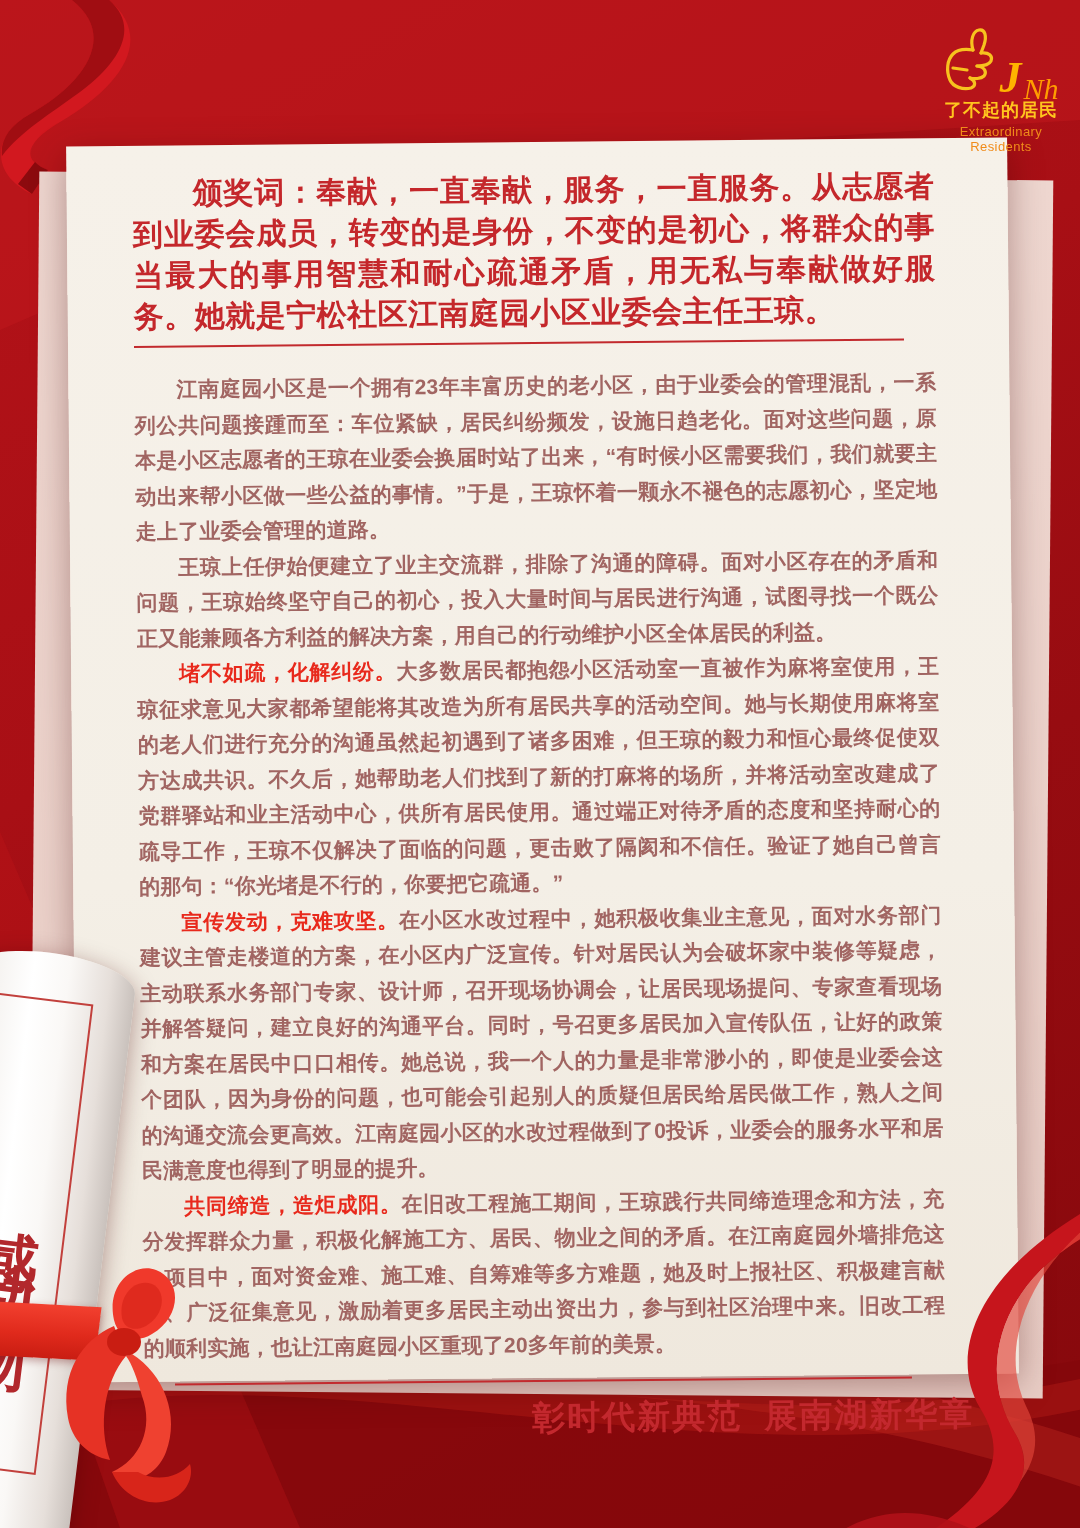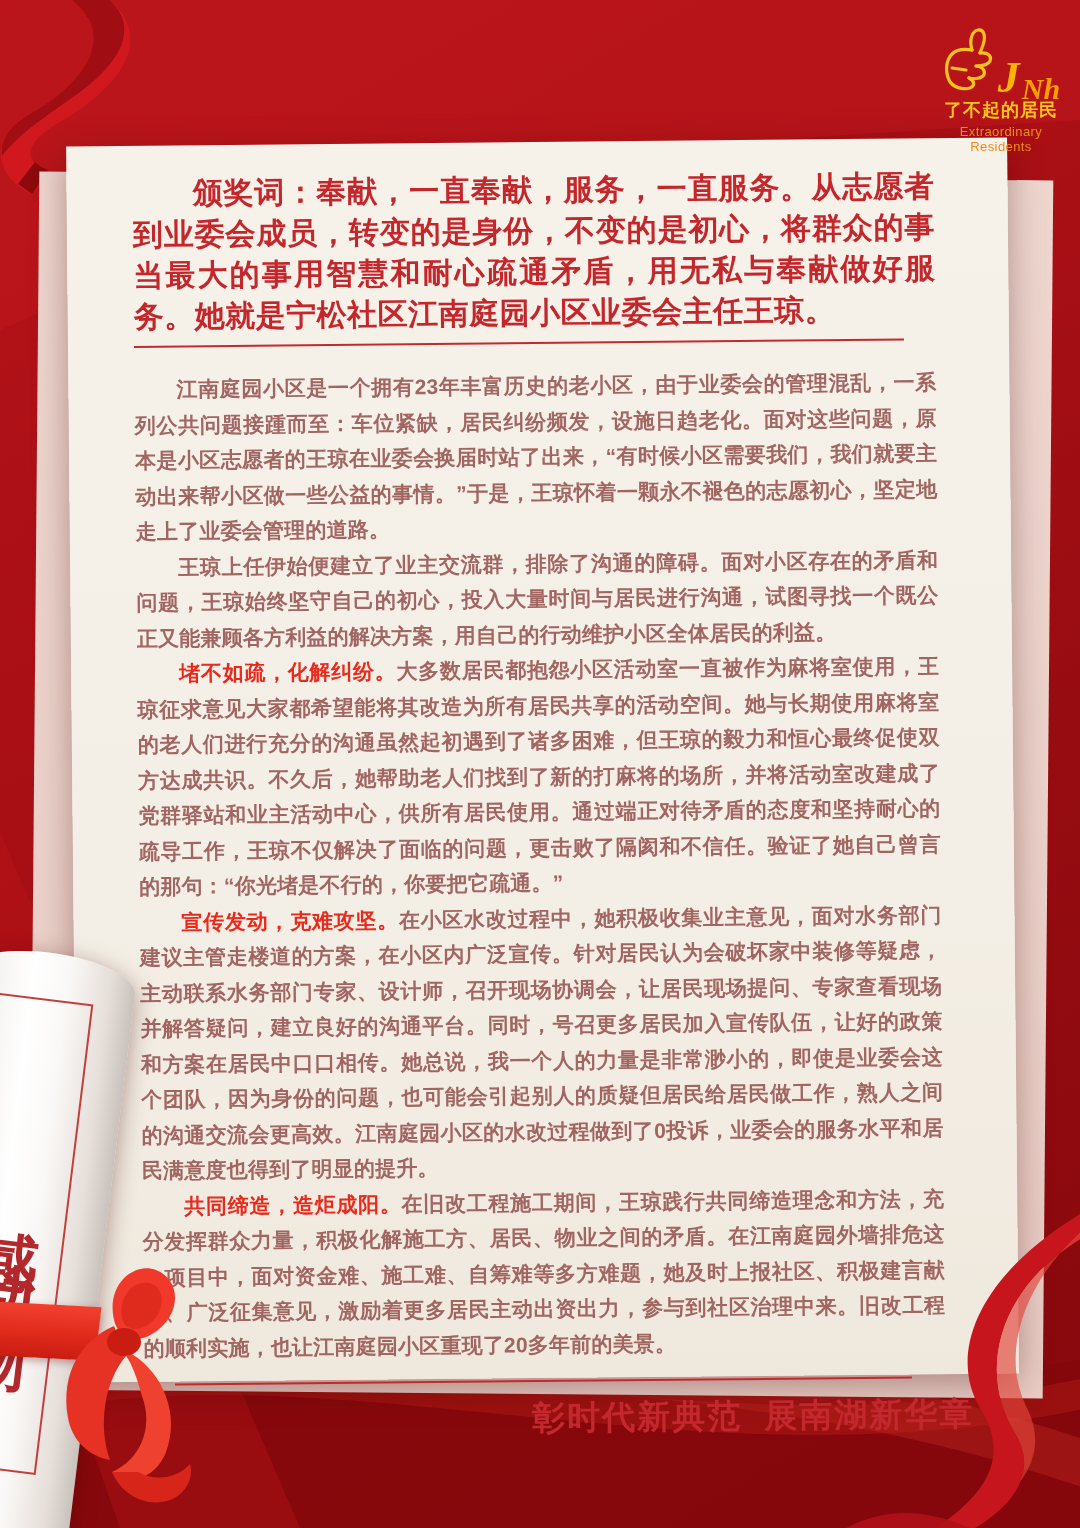--- a/index.html
+++ b/index.html
@@ -11,21 +11,21 @@
   
   .bg-sheen{position:absolute;inset:0;z-index:1;pointer-events:none;}
   .ribbon-svg{position:absolute;z-index:2;}
   .ribbon-topleft{left:-10px;top:-8px;width:260px;height:230px;}
   .ribbon-bottomright{right:-20px;bottom:-10px;width:330px;height:330px;z-index:8;}
   
   .logo{position:absolute;top:20px;right:14px;width:130px;z-index:10;text-align:center;}
   .logo-mark{display:flex;align-items:flex-end;justify-content:center;gap:2px;height:72px;}
   .logo-j{font-family:"Liberation Serif",serif;font-style:italic;font-weight:bold;
     font-size:44px;line-height:40px;color:#ffb400;transform:translateY(6px);}
-  .logo-nh{font-family:"Liberation Serif",serif;font-style:italic;font-weight:bold;
+  .logo-nh{font-family:"Liberation Serif",serif;font-style:italic;font-weight:normal;
     font-size:30px;color:#ff9d00;transform:translateY(14px);}
   .logo-title{font-size:18px;font-weight:bold;color:#ffc51e;letter-spacing:1px;margin-top:6px;}
   .logo-sub{font-size:13px;color:#f08b1a;margin-top:2px;letter-spacing:.4px;}
   
   .pink-sheet{position:absolute;left:34px;top:176px;width:1014px;height:1218px;z-index:3;
     background:linear-gradient(180deg,#eed6cf 0%,#e9cdc5 100%);transform:rotate(.5deg);}
   .paper{position:absolute;left:72px;top:142px;width:941px;height:1236px;z-index:4;
     background:linear-gradient(180deg,#f6f1e9 0%,#f4efe6 60%,#efe8dd 100%);
     transform:rotate(-.55deg);box-shadow:0 10px 35px rgba(60,0,0,.35);}
   .citation{margin:0;padding:27px 73px 0 66px;text-indent:2em;text-align:justify;

